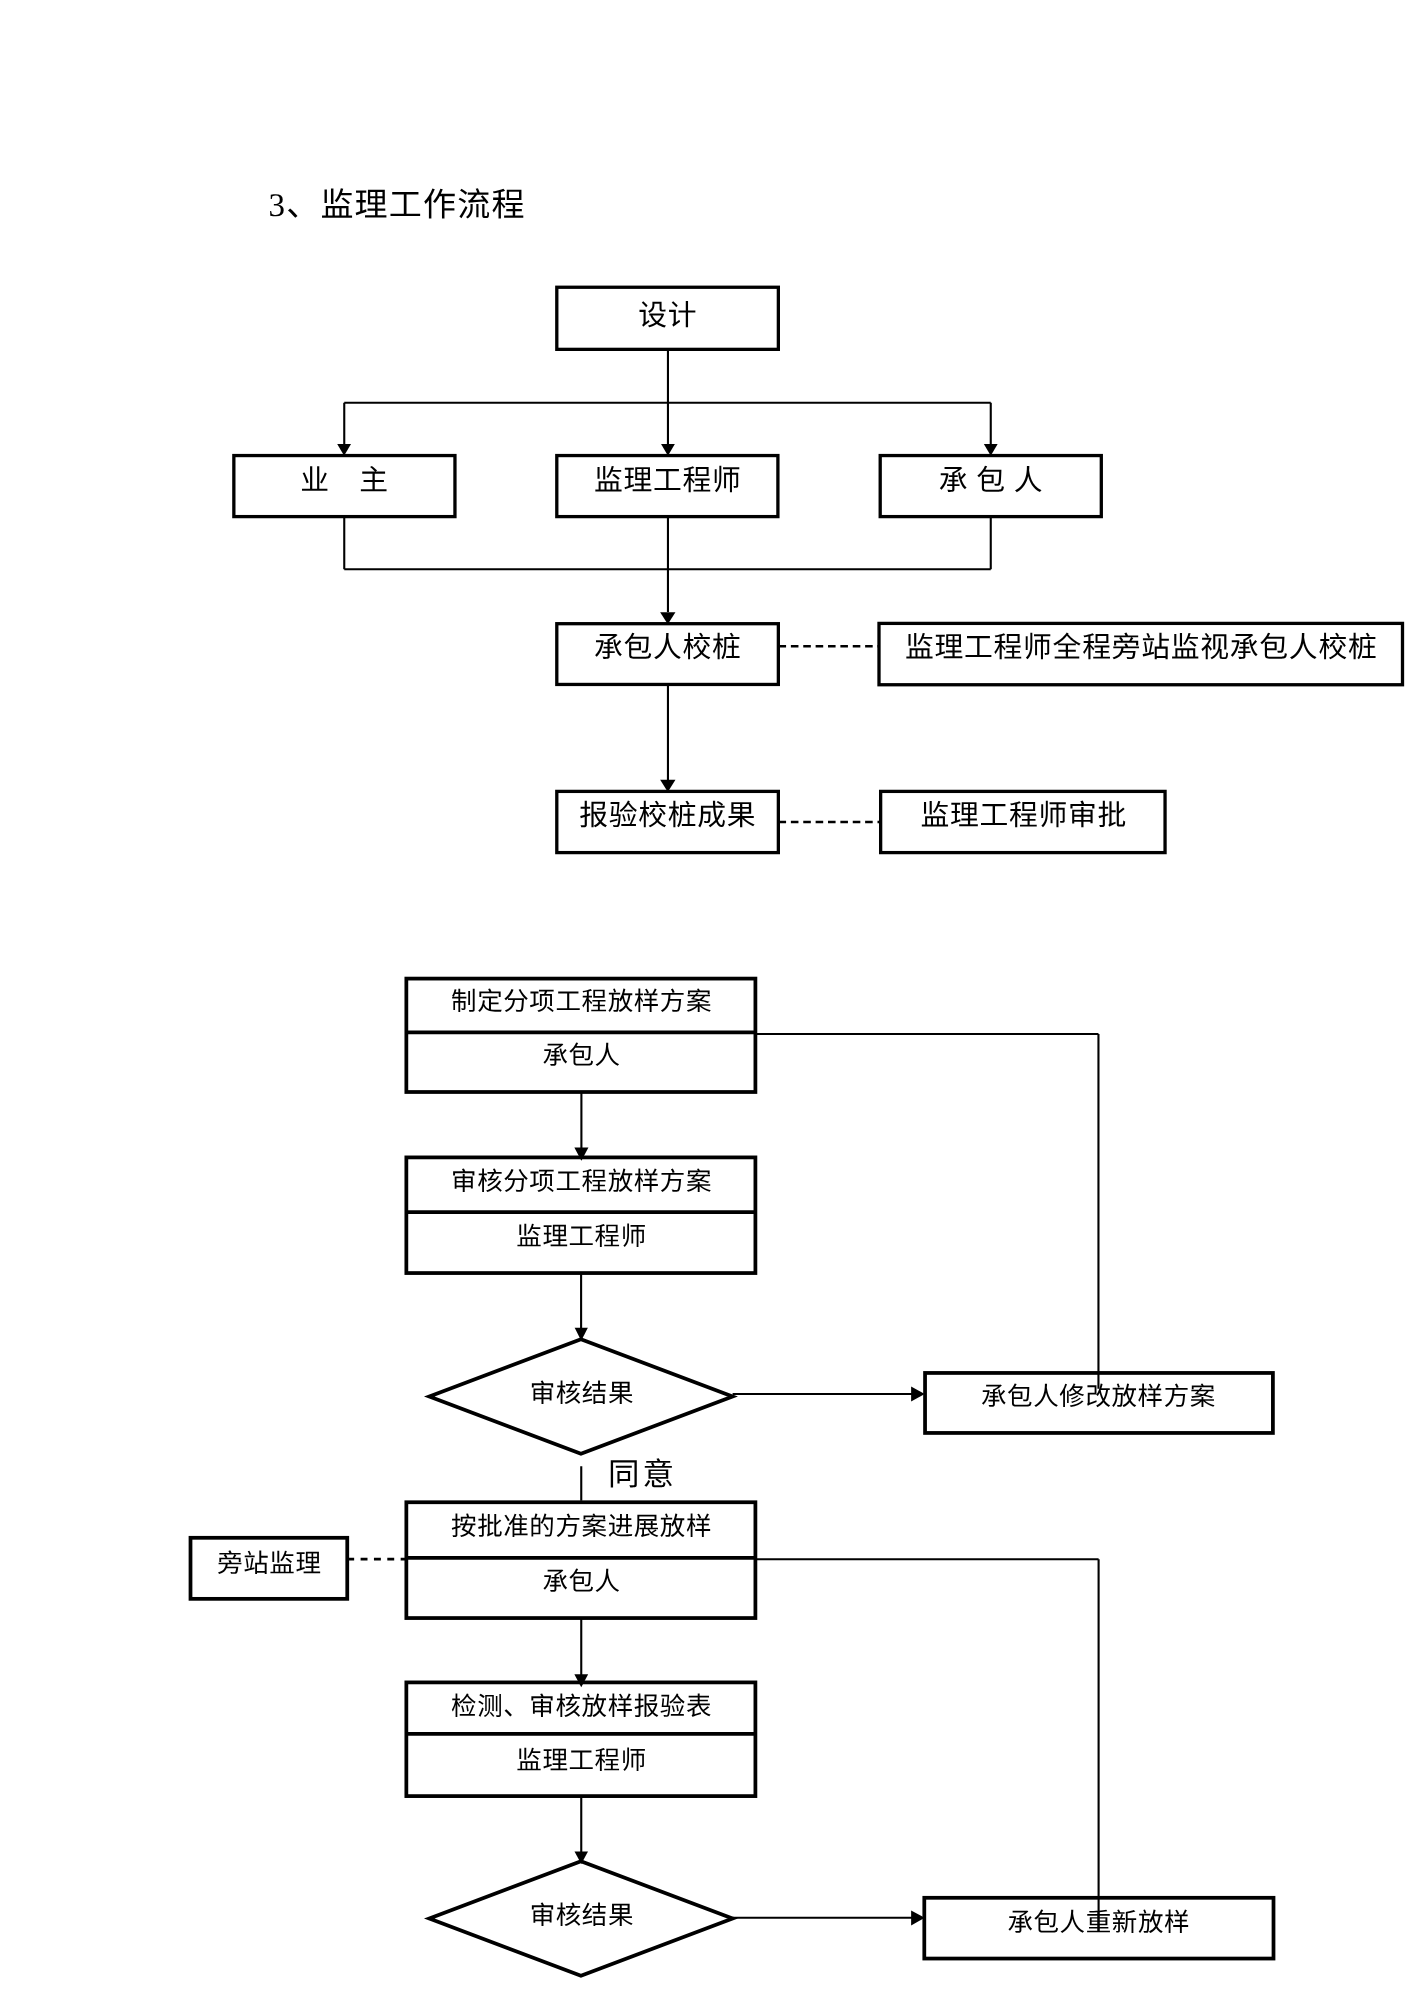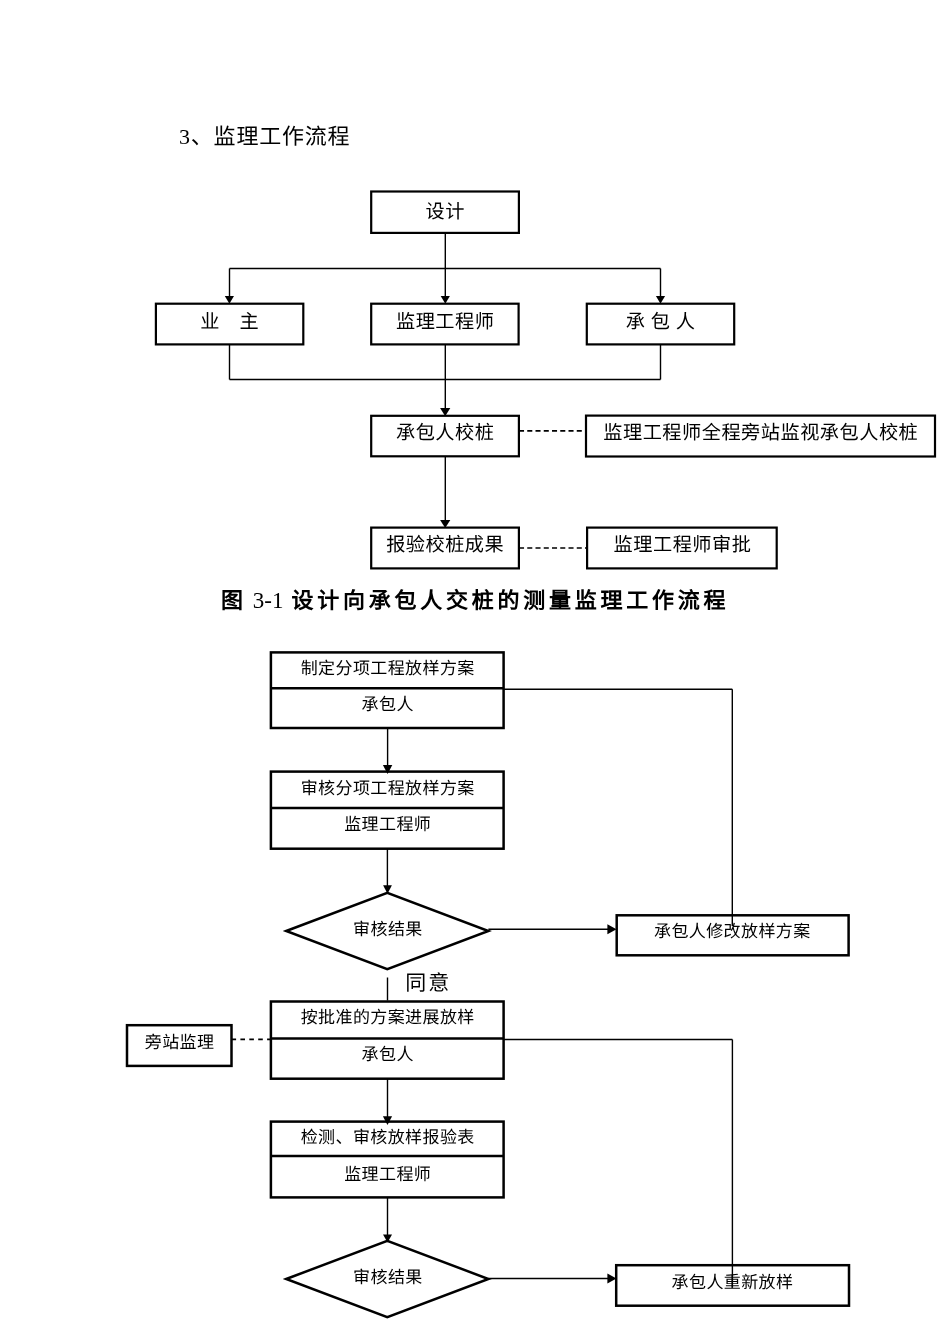--- a/index.html
+++ b/index.html
@@ -88,21 +88,20 @@
     <g>
       <rect class="bx" x="371.2" y="527.6" width="147.7" height="40.8"></rect>
       <text class="t1" x="445.2" y="544.6">报验校桩成果</text>
     </g>
     <g>
       <rect class="bx" x="587.1" y="527.6" width="189.6" height="40.8"></rect>
       <text class="t1" x="682.5" y="544.6">监理工程师审批</text>
     </g>
   </svg>
 
-  <div class="hd" id="figure-1-caption"><span class="capcjk">图</span><span class="capnum">3-1</span><span class="capcjk">设计向承包人交桩的测量监理工作流程</span></div>
 
   <svg class="flow" id="fig2" width="950" height="1344" viewBox="0 0 950 1344">
 
     <g>
       <path class="ln" d="M387.6,724.9 L387.6,766"></path>
       <path class="ln" d="M503.6,689.3 L732.3,689.3"></path>
       <path class="ln" d="M387.4,847.1 L387.4,888"></path>
       <path class="ln" d="M488.4,929.3 L608,929.3"></path>
       <path class="ln" d="M387.5,977.5 L387.5,1000.5"></path>
       <path class="ln" d="M503.6,1039.5 L732.4,1039.5"></path>

